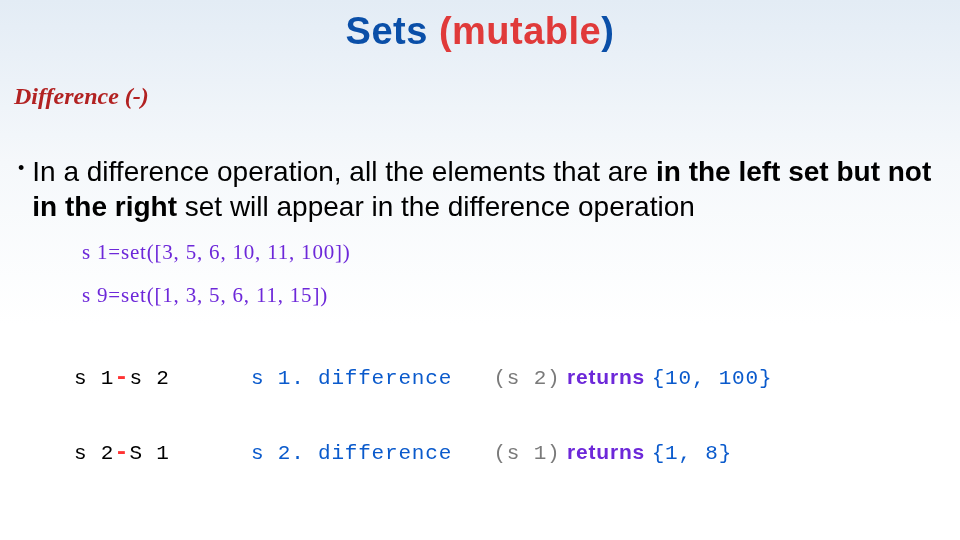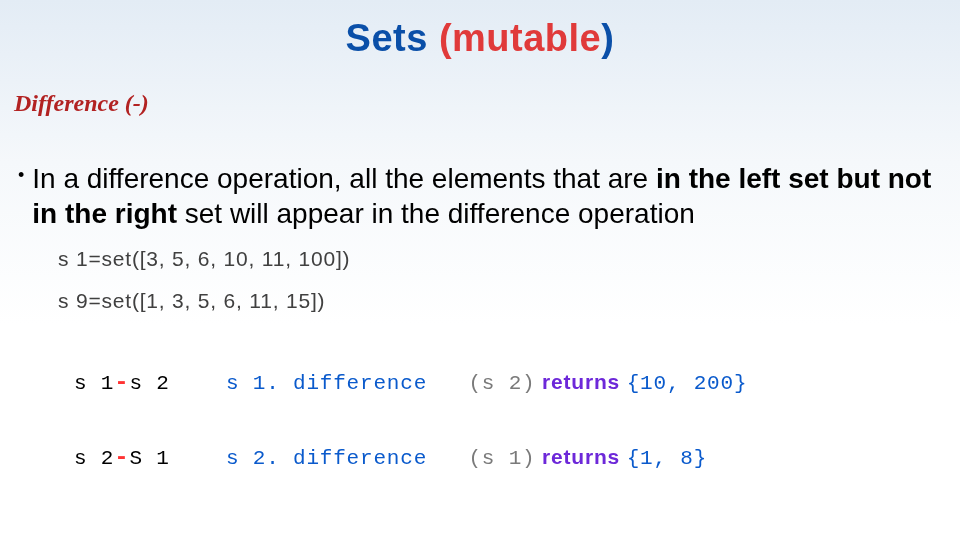--- a/index.html
+++ b/index.html
@@ -2,21 +2,21 @@
 <html><head>
 <meta charset="utf-8">
 <style>
   * { margin: 0; padding: 0; box-sizing: border-box; }
   html, body { width: 960px; height: 540px; overflow: hidden; }
   body {
     background: linear-gradient(to bottom, #e3ecf5 0%, #f5f8fb 30%, #ffffff 60%);
     font-family: Verdana, Geneva, sans-serif;
     color: #000;
   }
-  .slide { width: 960px; height: 540px; position: relative; padding: 7px 12px; }
+  .slide { width: 960px; height: 540px; position: relative; padding: 0 12px; }
   .title {
     text-align: center;
     font-size: 38px;
     font-weight: 700;
     color: #0a4fa8;
     padding-top: 10px;
     font-family: "Trebuchet MS", "Segoe UI", sans-serif;
     letter-spacing: 0.5px;
   }
   .open-paren { color: #e03a3a; }
@@ -44,35 +44,36 @@
     line-height: 1.2;
     margin-top: 4px;
   }
   .bullet-text {
     font-size: 28px;
     line-height: 1.25;
     font-family: Verdana, Geneva, sans-serif;
   }
   .bold { font-weight: 700; }
   .code-line {
-    font-family: Liberation Sans, sans-serif;
+    font-family: Liberation Serif, serif;
     font-size: 21px;
-    margin-left: 46px;
-    color: #404040;
+    margin-left: 70px;
+    color: #6d28d9;
     letter-spacing: 0.8px;
   }
   .code-line.first { margin-top: 16px; }
   .code-line.second { margin-top: 18px; }
   .example-row {
     font-family: "Courier New", Courier, monospace;
     font-size: 21px;
     margin-left: 62px;
     display: flex;
     align-items: baseline;
     letter-spacing: 0.8px;
+    gap: 25px;
   }
   .example-row.first { margin-top: 56px; }
   .example-row.second { margin-top: 48px; }
   .expr { width: 152px; }
   .minus { color: #ff3333; font-weight: 700; font-size: 24px; }
   .method { color: #0a5acc; }
   .arg { color: #7a7a7a; margin-left: 28px; }
   .returns { font-weight: 700; color: #6d28d9; font-family: Verdana, Geneva, sans-serif; }
   .result { color: #0a5acc; }
 </style>
@@ -95,21 +96,21 @@
   </div>
 
   <div class="code-line first">s 1=set([3, 5, 6, 10, 11, 100])</div>
   <div class="code-line second">s 9=set([1, 3, 5, 6, 11, 15])</div>
 
   <div class="example-row first">
     <div class="expr">
       <span>s 1</span><span class="minus">-</span><span>s 2</span>
     </div>
     <div>
-      <span class="method">s 1. difference </span><span class="arg">(s 2)</span><span class="returns"> returns </span><span class="result">{10, 200}</span>
+      <span class="method">s 1. difference </span><span class="arg">(s 2)</span><span class="returns"> returns </span><span class="result">{10, 100}</span>
     </div>
   </div>
 
   <div class="example-row second">
     <div class="expr">
       <span>s 2</span><span class="minus">-</span><span>S 1</span>
     </div>
     <div>
       <span class="method">s 2. difference </span><span class="arg">(s 1)</span><span class="returns"> returns </span><span class="result">{1, 8}</span>
     </div>

